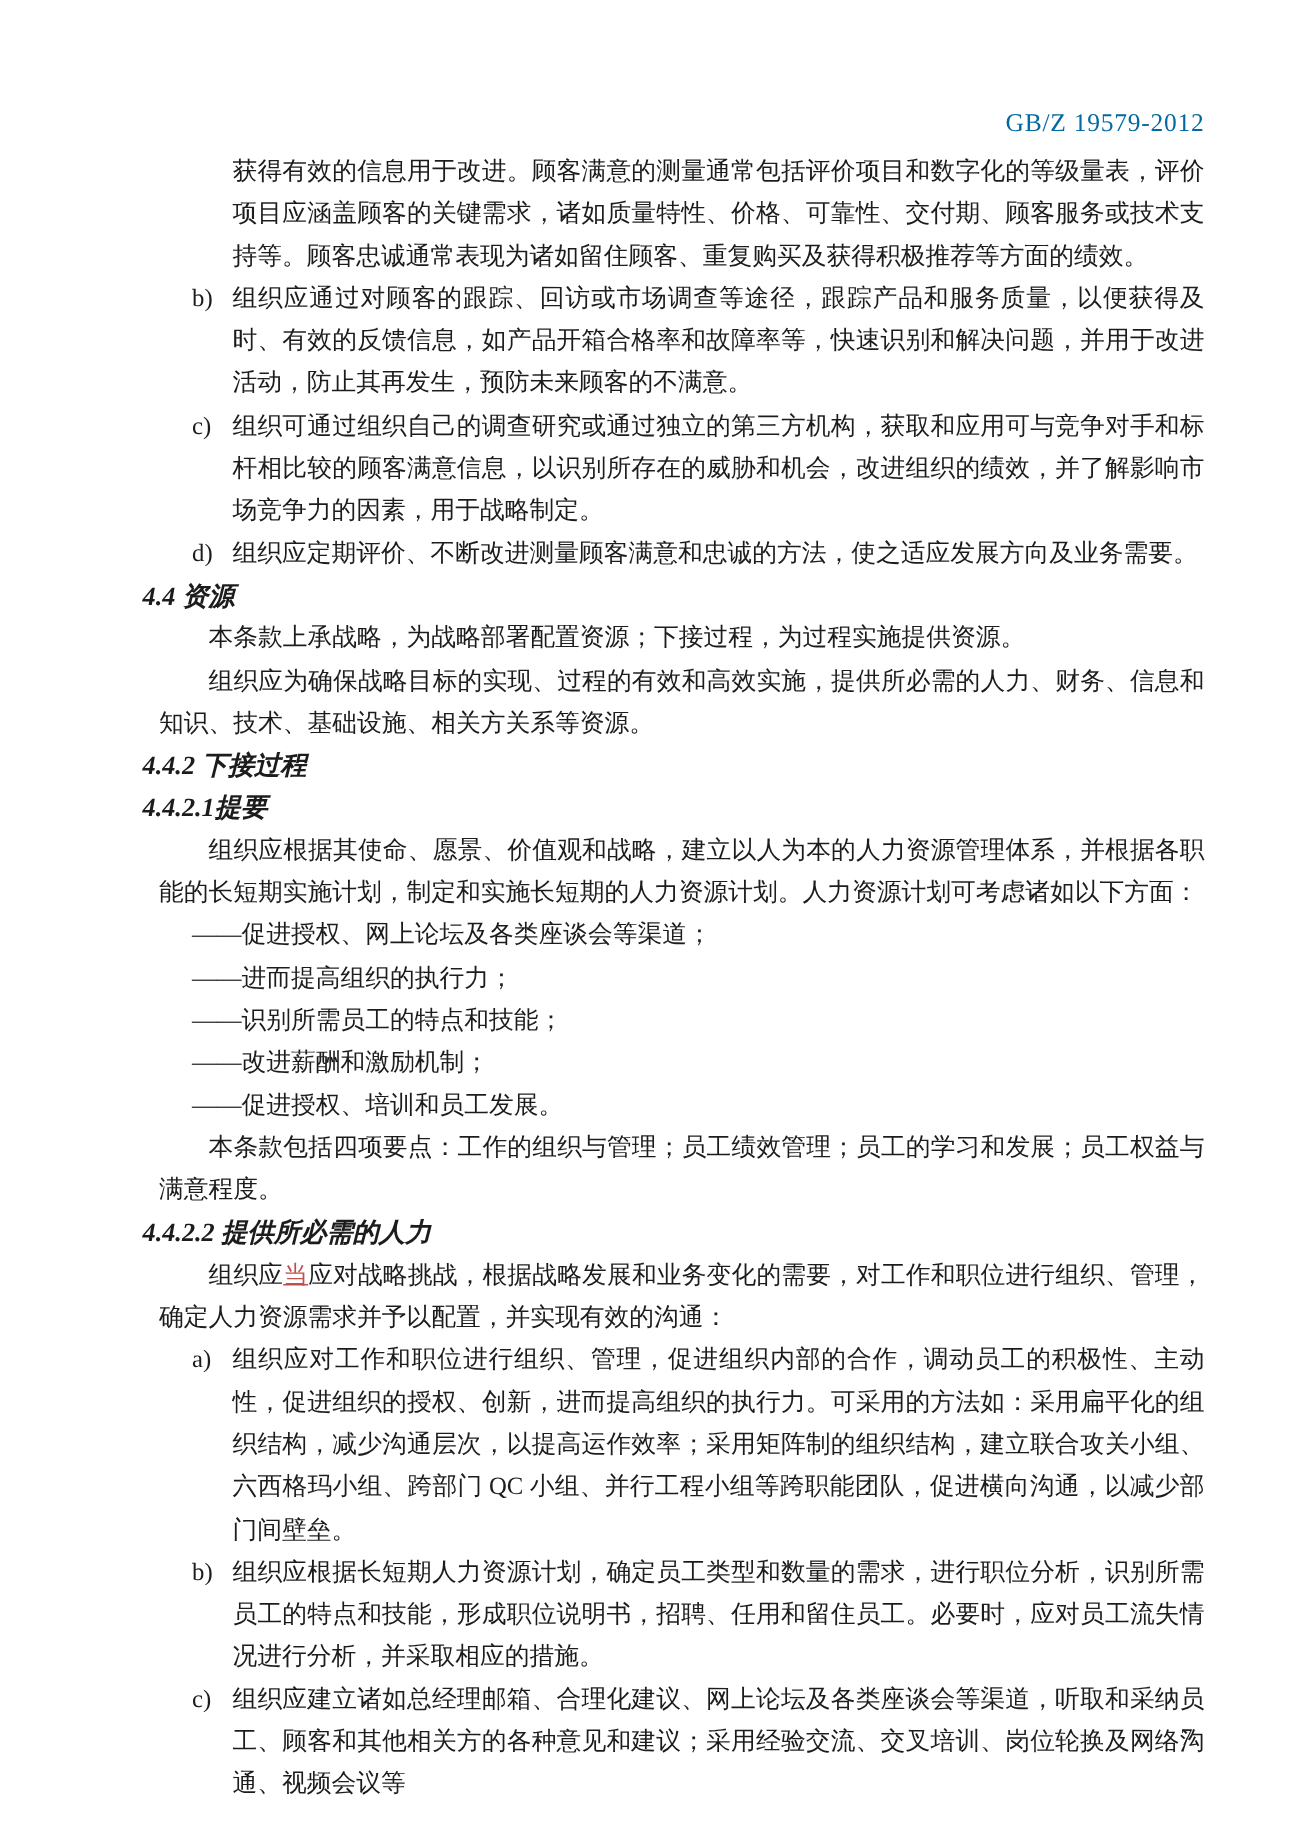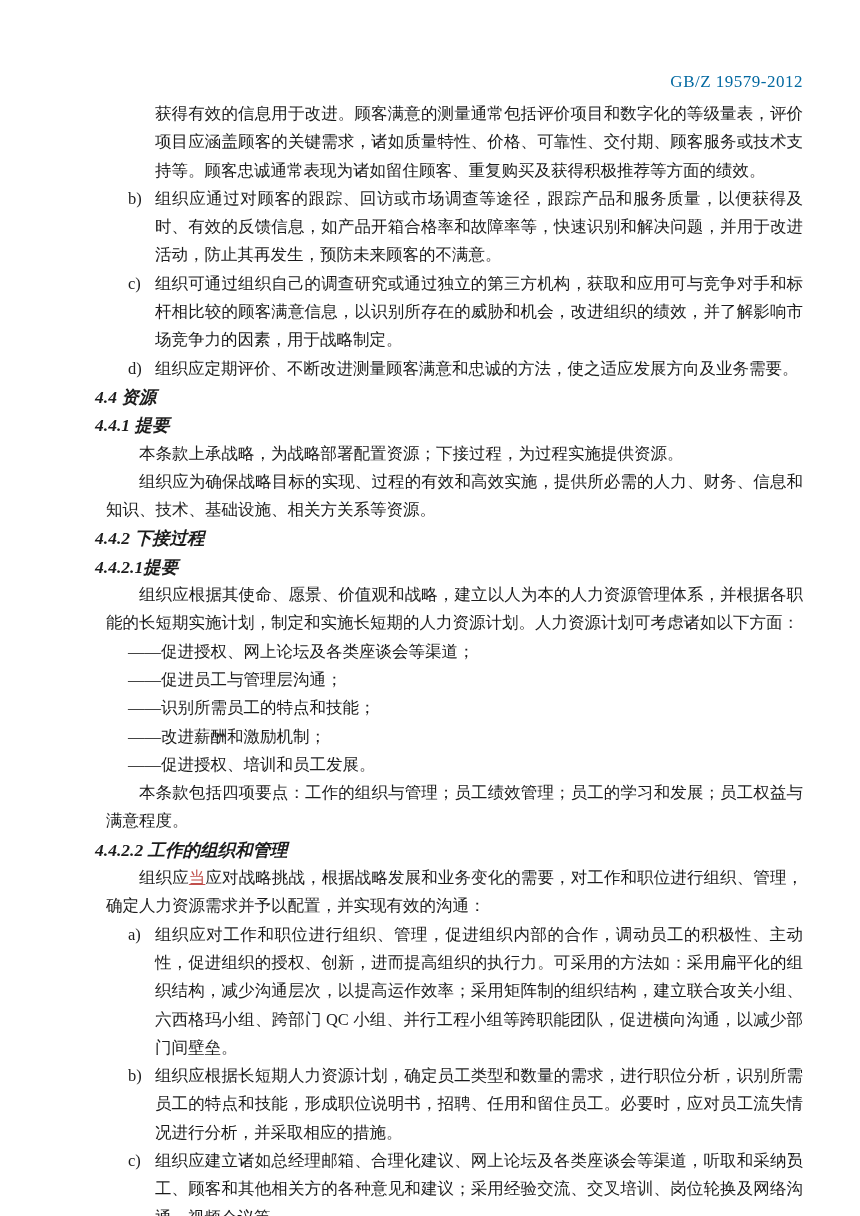--- a/index.html
+++ b/index.html
@@ -51,41 +51,40 @@
       <span>组织可通过组织自己的调查研究或通过独立的第三方机构，获取和应用可与竞争对手和标杆相比较的顾客满意信息，以识别所存在的威胁和机会，改进组织的绩效，并了解影响市场竞争力的因素，用于战略制定。</span>
     </div>
 
     <div class="li">
       <span class="marker">d)</span>
       <span>组织应定期评价、不断改进测量顾客满意和忠诚的方法，使之适应发展方向及业务需要。</span>
     </div>
 
     <p class="heading">4.4 资源</p>
 
-    <p class="heading">4.4.1 提要</p>
 
     <p class="indent">本条款上承战略，为战略部署配置资源；下接过程，为过程实施提供资源。</p>
 
     <p class="indent">组织应为确保战略目标的实现、过程的有效和高效实施，提供所必需的人力、财务、信息和知识、技术、基础设施、相关方关系等资源。</p>
 
     <p class="heading">4.4.2 下接过程</p>
 
     <p class="heading">4.4.2.1提要</p>
 
     <p class="indent">组织应根据其使命、愿景、价值观和战略，建立以人为本的人力资源管理体系，并根据各职能的长短期实施计划，制定和实施长短期的人力资源计划。人力资源计划可考虑诸如以下方面：</p>
 
     <p class="dash">——促进授权、网上论坛及各类座谈会等渠道；</p>
-    <p class="dash">——促进员工与管理层沟通；</p>
+    <p class="dash">——进而提高组织的执行力；</p>
     <p class="dash">——识别所需员工的特点和技能；</p>
     <p class="dash">——改进薪酬和激励机制；</p>
     <p class="dash">——促进授权、培训和员工发展。</p>
 
     <p class="indent">本条款包括四项要点：工作的组织与管理；员工绩效管理；员工的学习和发展；员工权益与满意程度。</p>
 
-    <p class="heading">4.4.2.2 工作的组织和管理</p>
+    <p class="heading">4.4.2.2 提供所必需的人力</p>
 
     <p class="indent">
       <span>组织应</span><span class="red-insert">当</span><span>应对战略挑战，根据战略发展和业务变化的需要，对工作和职位进行组织、管理，确定人力资源需求并予以配置，并实现有效的沟通：</span>
     </p>
 
     <div class="li">
       <span class="marker">a)</span>
       <span>组织应对工作和职位进行组织、管理，促进组织内部的合作，调动员工的积极性、主动性，促进组织的授权、创新，进而提高组织的执行力。可采用的方法如：采用扁平化的组织结构，减少沟通层次，以提高运作效率；采用矩阵制的组织结构，建立联合攻关小组、六西格玛小组、跨部门 QC 小组、并行工程小组等跨职能团队，促进横向沟通，以减少部门间壁垒。</span>
     </div>
 

